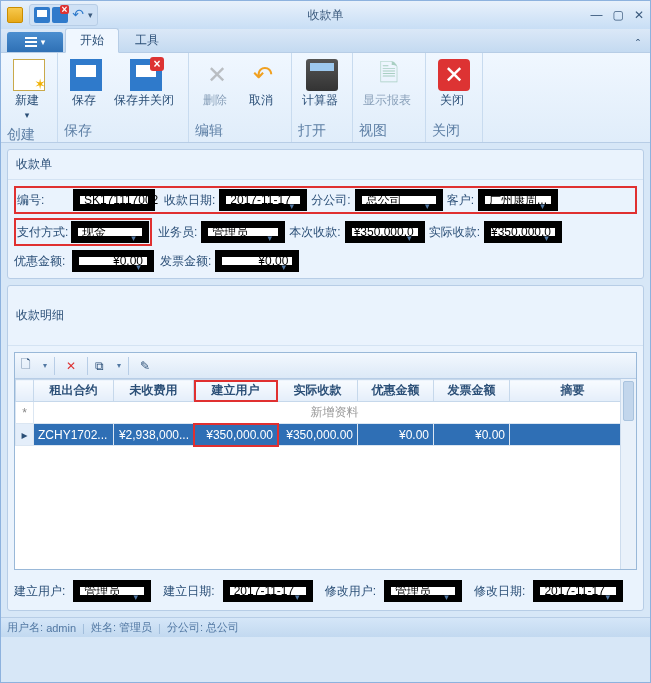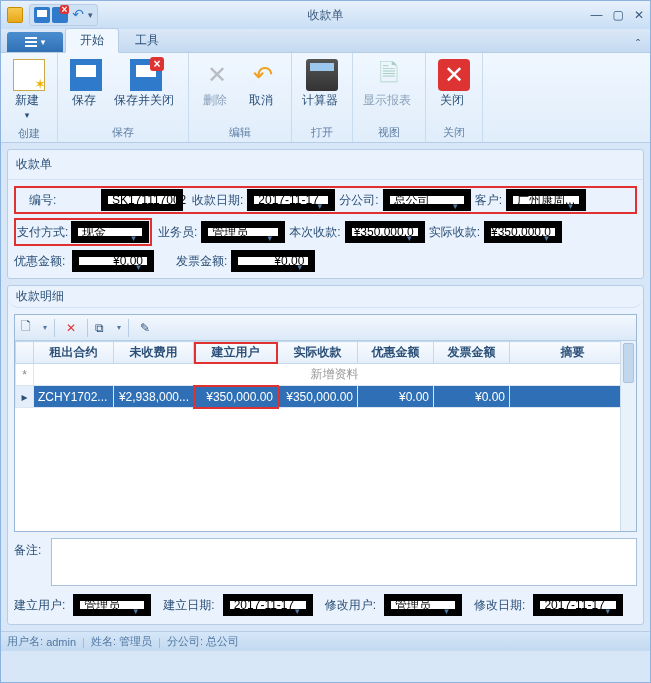--- a/index.html
+++ b/index.html
@@ -37,31 +37,31 @@
 .rbtn .bico.saveclose { background:#2f7acb; position:relative; }
 .rbtn .bico.saveclose::before { content:""; position:absolute; inset:6px 6px 14px 6px; background:#fff; }
 .rbtn .bico.saveclose::after { content:"×"; position:absolute; right:-2px; top:-2px; color:#fff; font-weight:bold; background:#d33; width:14px; height:14px; border-radius:3px; line-height:14px; text-align:center; font-size:12px; }
 .rbtn .bico.del { color:#888; }
 .rbtn .bico.undo { color:#f0a020; }
 .rbtn .bico.calc { background:linear-gradient(#555,#333); border-radius:3px; position:relative; }
 .rbtn .bico.calc::after { content:""; position:absolute; left:4px; right:4px; top:4px; height:8px; background:#9dc8ee; }
 .rbtn .bico.report { color:#6a8; }
 .rbtn .bico.close { background:#d33; color:#fff; border-radius:4px; }
 .rbtn .lbl { color:#2b4f77; text-align:center; line-height:14px; margin-top:2px; }
-.rgroup .gname { text-align:center; color:#5d7fa5; font-size:11px; padding:2px 0;font-family:Liberation Mono, monospace; }
+.rgroup .gname { color:#5d7fa5; font-size:14px; padding:2px 0;font-family:Liberation Mono, monospace; }
 .form-area { margin:6px; border:1px solid #b7cde6; background:#eaf3fd; border-radius:3px; }
 .form-area .hdr { padding:6px 8px; color:#2b4f77; border-bottom:1px solid #d4e3f3; }
 .form-body { padding:6px 6px 2px 6px; }
 .row { display:flex; align-items:center; margin-bottom:4px; }
 .lbl { color:#2b4f77; text-align:left; padding-right:4px; white-space:nowrap; }
 .field { height:22px; border:7px solid #000000; background:#fff; display:flex; align-items:center; padding:0 4px; position:relative; }
 .field.r { justify-content:flex-end; }
 .field .dd { position:absolute; right:2px; top:3px; width:13px; height:14px; display:flex; align-items:center; justify-content:center; color:#5278a3; font-size:9px; cursor:pointer; }
 .detail-area { margin:0 6px 6px 6px; border:1px solid #b7cde6; background:#eaf3fd; border-radius:3px; }
-.detail-area .hdr { padding:2px 8px; color:#2b4f77; border-bottom:1px solid #d4e3f3;border-radius:13px; }
+.detail-area .hdr { padding:21px 8px; color:#2b4f77; border-bottom:1px solid #d4e3f3; }
 .grid-wrap { margin:6px; border:1px solid #99b8d8; background:#fff; }
 .grid-tb { height:26px; background:linear-gradient(#f3f8fe,#dce9f7); border-bottom:1px solid #b7cde6; display:flex; align-items:center; padding:0 4px; gap:2px; }
 .grid-tb .sep { width:1px; height:18px; background:#b7cde6; margin:0 3px; }
 .tbtn { width:22px; height:20px; display:flex; align-items:center; justify-content:center; cursor:pointer; border-radius:2px; color:#2b4f77; }
 .tbtn.split { width:30px; justify-content:space-between; padding:0 2px;}
 .tbtn.split .car { font-size:8px; color:#5278a3; }
 table.grid { width:100%; border-collapse:collapse; }
 table.grid th { background:linear-gradient(#f8fbff,#e4eefa); border:1px solid #c6d8eb; color:#2b4f77; font-weight:bold; height:22px; font-size:12px; }
 table.grid td { border:1px solid #dbe6f2; height:22px; padding:0 4px; font-size:12px; }
 table.grid tr.newrow td { color:#999; text-align:center; }
@@ -177,21 +177,21 @@
     </div>
     <div class="gname">关闭</div>
   </div>
 </div>
 
 <div class="form-area">
   <div class="hdr">收款单</div>
   <div class="form-body">
     <div class="row1-red">
       <div class="row" style="margin-bottom:0;">
-        <span class="lbl" style="width:72px;margin-left:12px;">编号:</span>
+        <span class="lbl" style="width:56px;">编号:</span>
         <div class="field" style="width:82px;">
             <span>SK171117002</span>
           </div>
         <span class="lbl" style="margin-left:9px;">收款日期:</span>
         <div class="field" style="width:88px;">
             <span>2017-11-17</span>
             <span class="dd">▾</span>
           </div>
         <span class="lbl" style="margin-left:4px;">分公司:</span>
         <div class="field" style="width:88px;">
@@ -228,21 +228,21 @@
           <span>¥350,000.0</span>
           <span class="dd">▾</span>
         </div>
     </div>
     <div class="row">
       <span class="lbl" style="width:58px;">优惠金额:</span>
       <div class="field r" style="width:82px;">
           <span>¥0.00</span>
           <span class="dd">▾</span>
         </div>
-      <span class="lbl" style="margin-left:22px;">发票金额:</span>
+      <span class="lbl" style="margin-left:6px;">发票金额:</span>
       <div class="field r" style="width:84px;">
           <span>¥0.00</span>
           <span class="dd">▾</span>
         </div>
     </div>
   </div>
 </div>
 
 <div class="detail-area">
   <div class="hdr">收款明细</div>
@@ -293,24 +293,20 @@
             <td class="r">¥0.00</td>
             <td></td>
           </tr>
         </tbody>
       </table>
       <div class="scroll-v">
           <div class="thumb"></div>
         </div>
     </div>
   </div>
-  <div class="remark-row">
-    <span class="lbl" style="padding-top:4px;">备注:</span>
-    <textarea style=""></textarea>
-  </div>
   <div class="bottom-row">
     <span class="lbl">建立用户:</span>
     <div class="field" style="width:78px;">
         <span>管理员</span>
         <span class="dd">▾</span>
       </div>
     <span class="lbl" style="margin-left:8px;">建立日期:</span>
     <div class="field" style="width:90px;">
         <span>2017-11-17</span>
         <span class="dd">▾</span>

